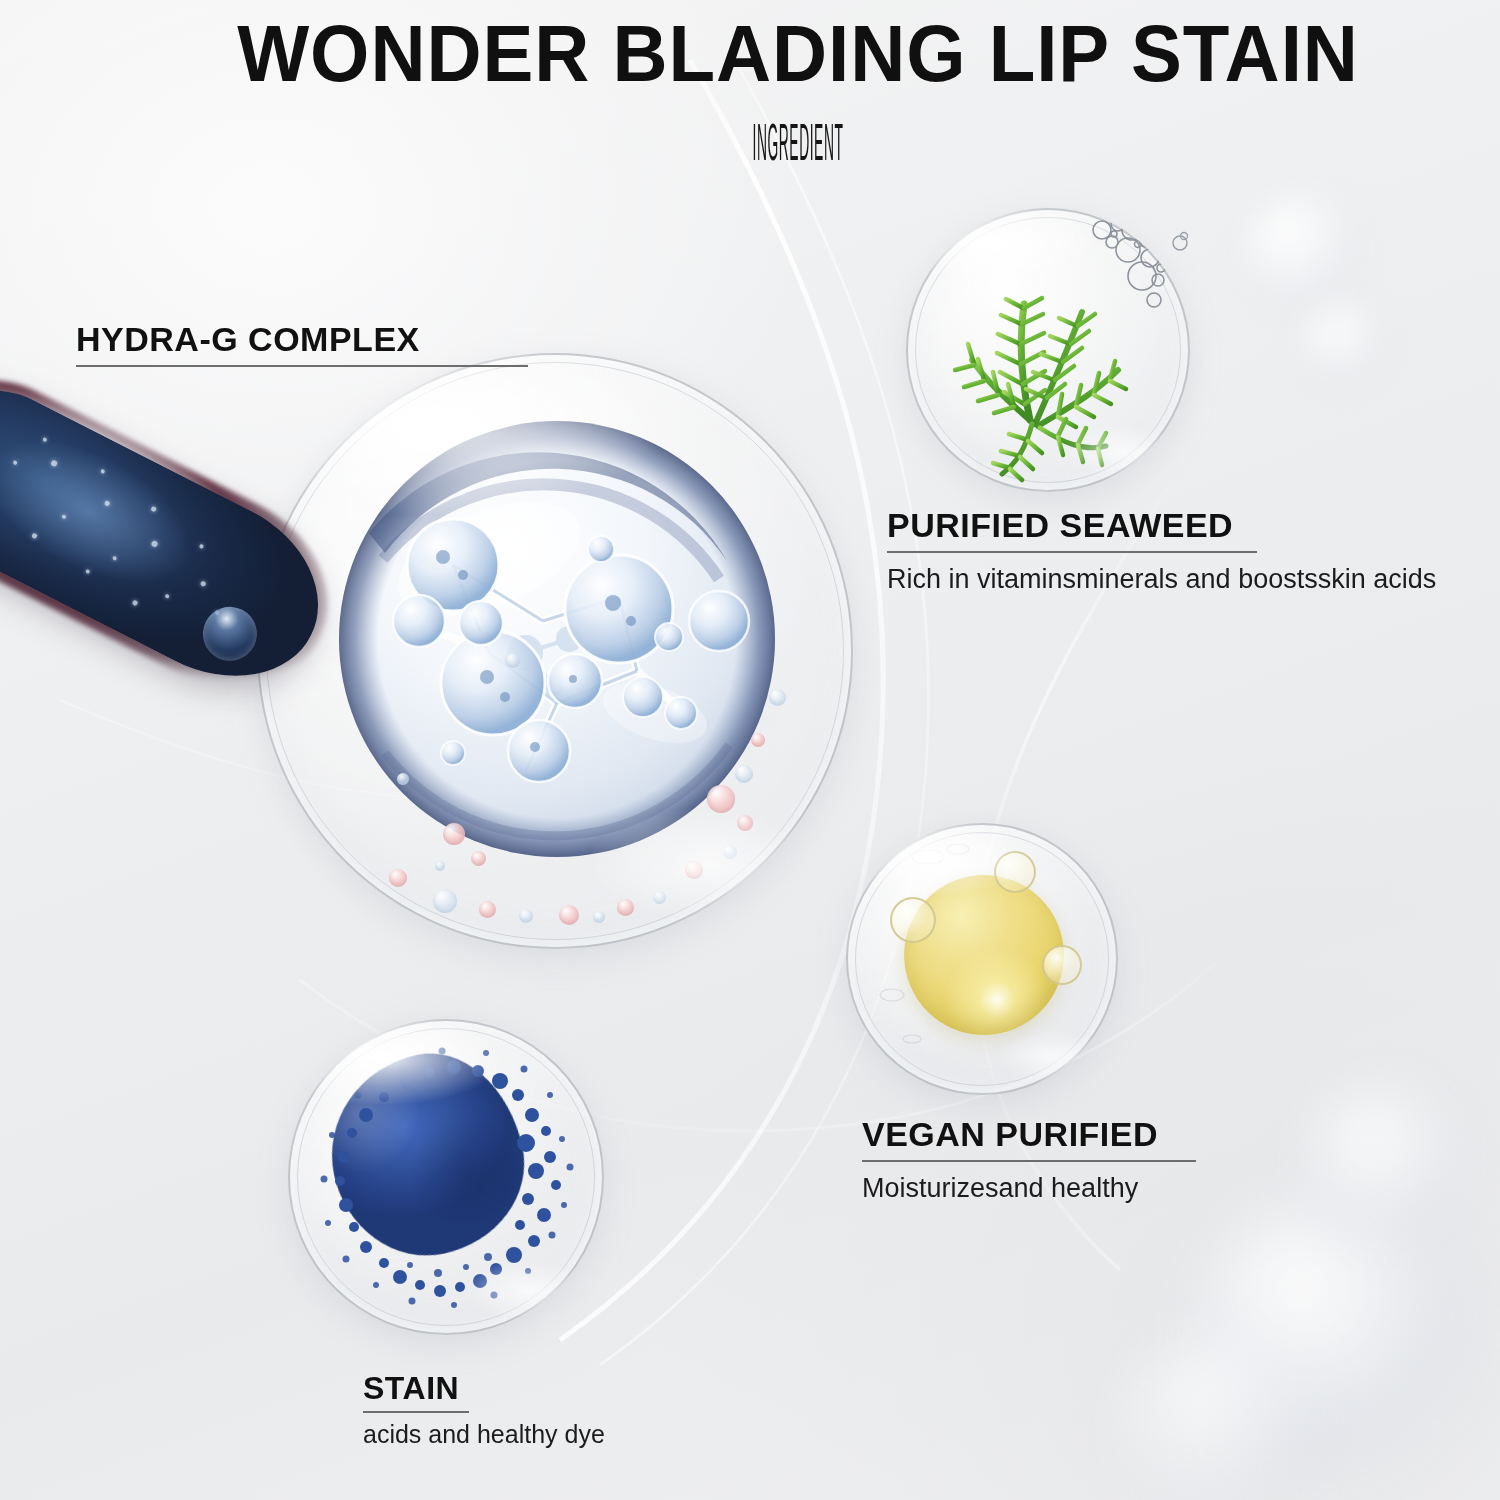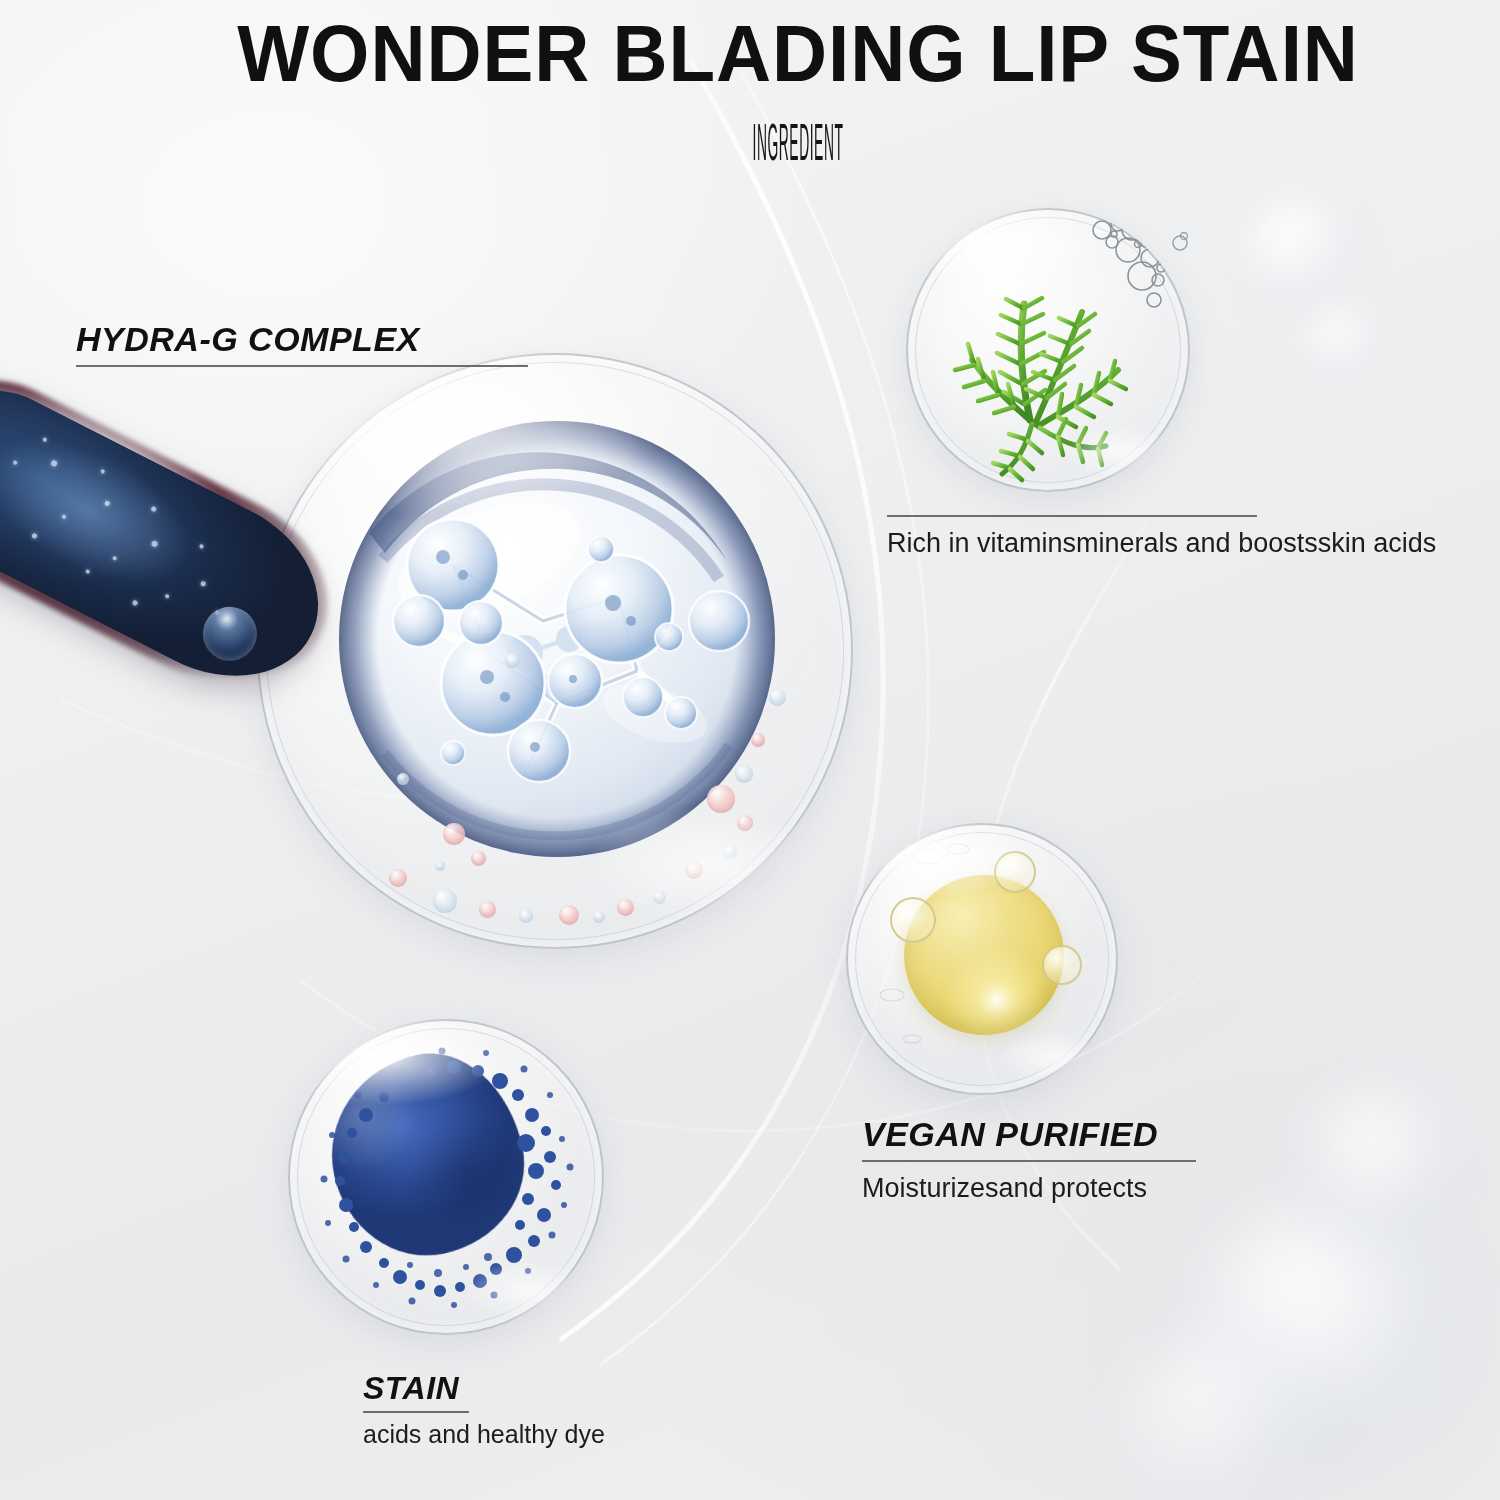--- a/index.html
+++ b/index.html
@@ -72,21 +72,20 @@
     transform: scaleX(0.96);
     white-space: nowrap;
   }
 
   
   .label-block { position: absolute; }
   .label-title {
     display: block;
     font-size: 34px;
     font-weight: 700;
-    font-style: italic;
     letter-spacing: 0.5px;
     color: #111111;
     white-space: nowrap;
     line-height: 1.05;
   }
   .label-rule {
     display: block;
     height: 2px;
     background: #6d6d6d;
     margin-top: 7px;
@@ -646,28 +645,29 @@
     </div>
     <div class="bead"></div>
   </div>
 
   <div class="label-block lb-hydra">
     <span class="label-title">HYDRA-G COMPLEX</span>
     <span class="label-rule"></span>
   </div>
 
   <div class="label-block lb-seaweed">
+    <span class="label-title">PURIFIED SEAWEED</span>
     <span class="label-rule"></span>
     <span class="label-desc">Rich in vitaminsminerals and boostsskin acids</span>
   </div>
 
   <div class="label-block lb-squalane">
     <span class="label-title">VEGAN PURIFIED</span>
     <span class="label-rule"></span>
-    <span class="label-desc">Moisturizesand protects</span>
+    <span class="label-desc">Moisturizesand healthy</span>
   </div>
 
   <div class="label-block lb-dyes">
     <span class="label-title">STAIN</span>
     <span class="label-rule"></span>
     <span class="label-desc">acids and healthy dye</span>
   </div>
 
 </div>
 

